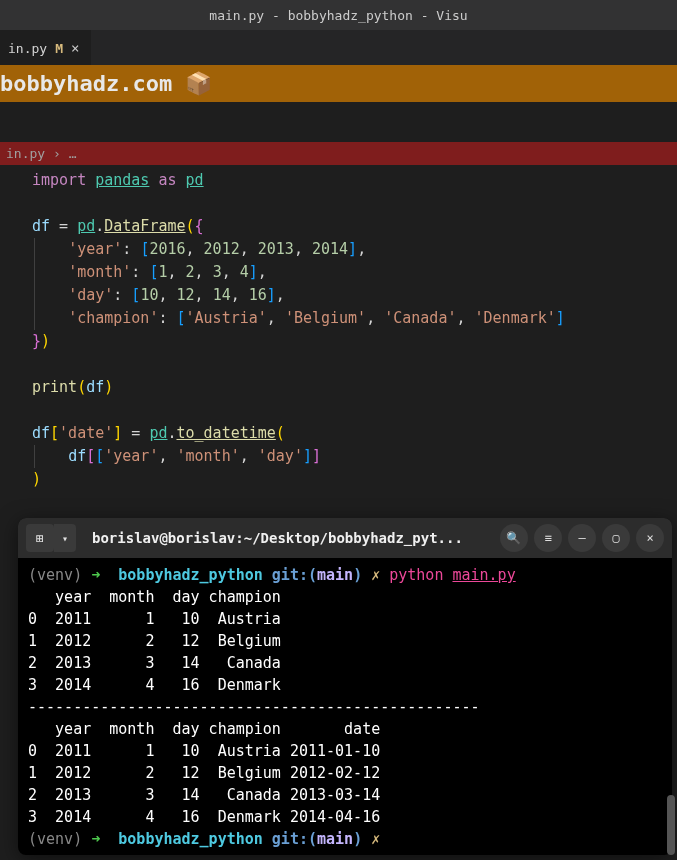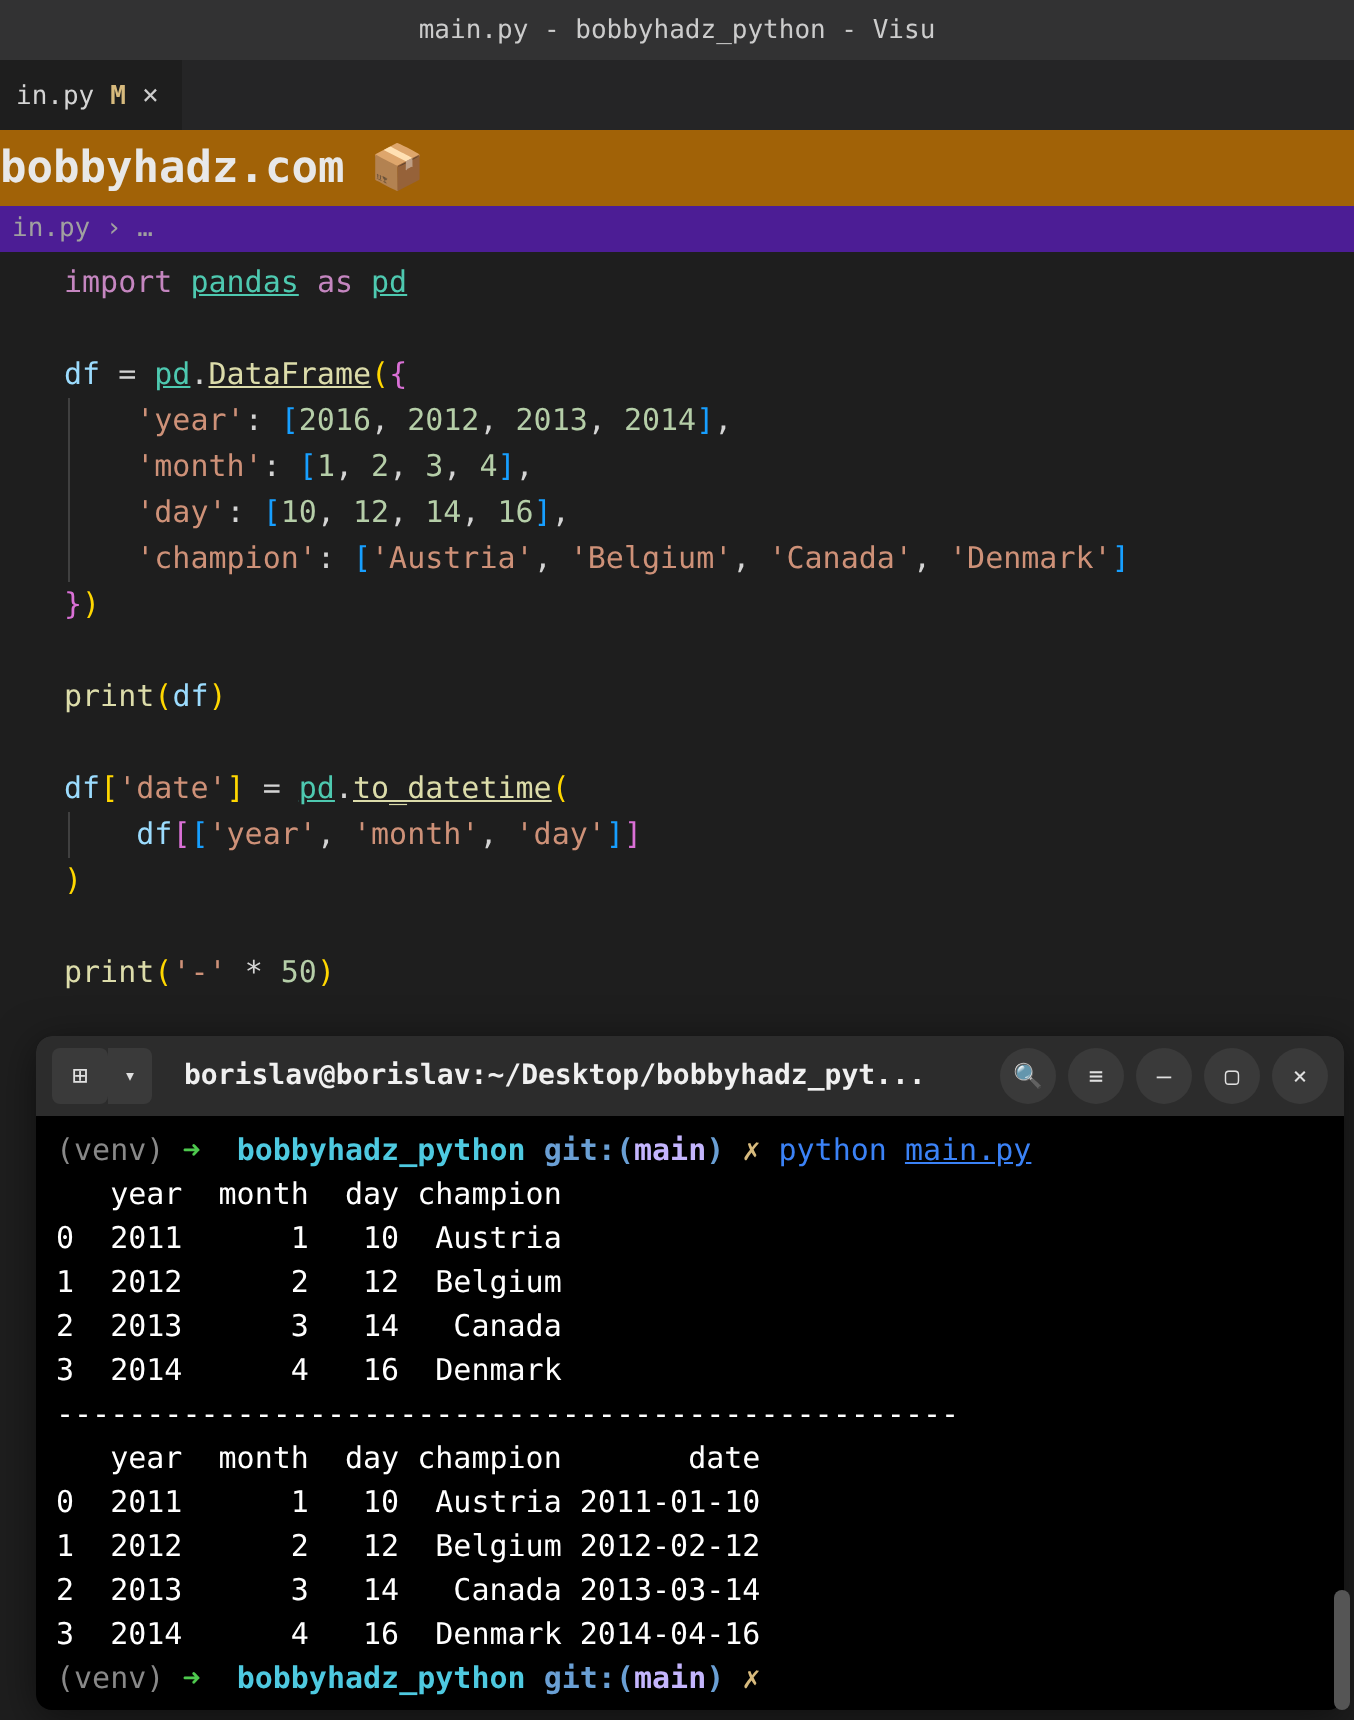--- a/index.html
+++ b/index.html
@@ -52,21 +52,22 @@
       padding: 6px 0;
       font-size: 22px;
       font-weight: bold;
       color: #e8e8e8;
       background: #a16207;
     }
     .breadcrumb {
       padding: 4px 6px;
       font-size: 13px;
       color: #a0a0a0;
-      background: #4c1d95;
+      background: #7f1d1d;
+      margin-top: 40px;
     }
     .editor {
       padding: 4px 32px;
       font-size: 15px;
       line-height: 23px;
       background: #1e1e1e;
     }
     .kw { color: #c586c0; }
     .mod { color: #4ec9b0; text-decoration: underline; }
     .fn { color: #dcdcaa; }
@@ -164,21 +165,21 @@
       line-height: 22px;
       font-family: 'Consolas', 'Monaco', monospace;
       color: #ffffff;
     }
     .t-gray { color: #888888; }
     .t-green { color: #4ec94e; }
     .t-cyan { color: #4ec9e0; font-weight: bold; }
     .t-blue { color: #6a9fd4; font-weight: bold; }
     .t-red { color: #c4b5fd; font-weight: bold; }
     .t-yellow { color: #d7ba7d; font-weight: bold; }
-    .t-white { color: #3b82f6; }
+    .t-white { color: #ec4899; }
     .t-ul { text-decoration: underline; }
     .scrollbar {
       position: absolute;
       right: 2px;
       bottom: 5px;
       width: 8px;
       height: 60px;
       background: #555;
       border-radius: 4px;
     }

